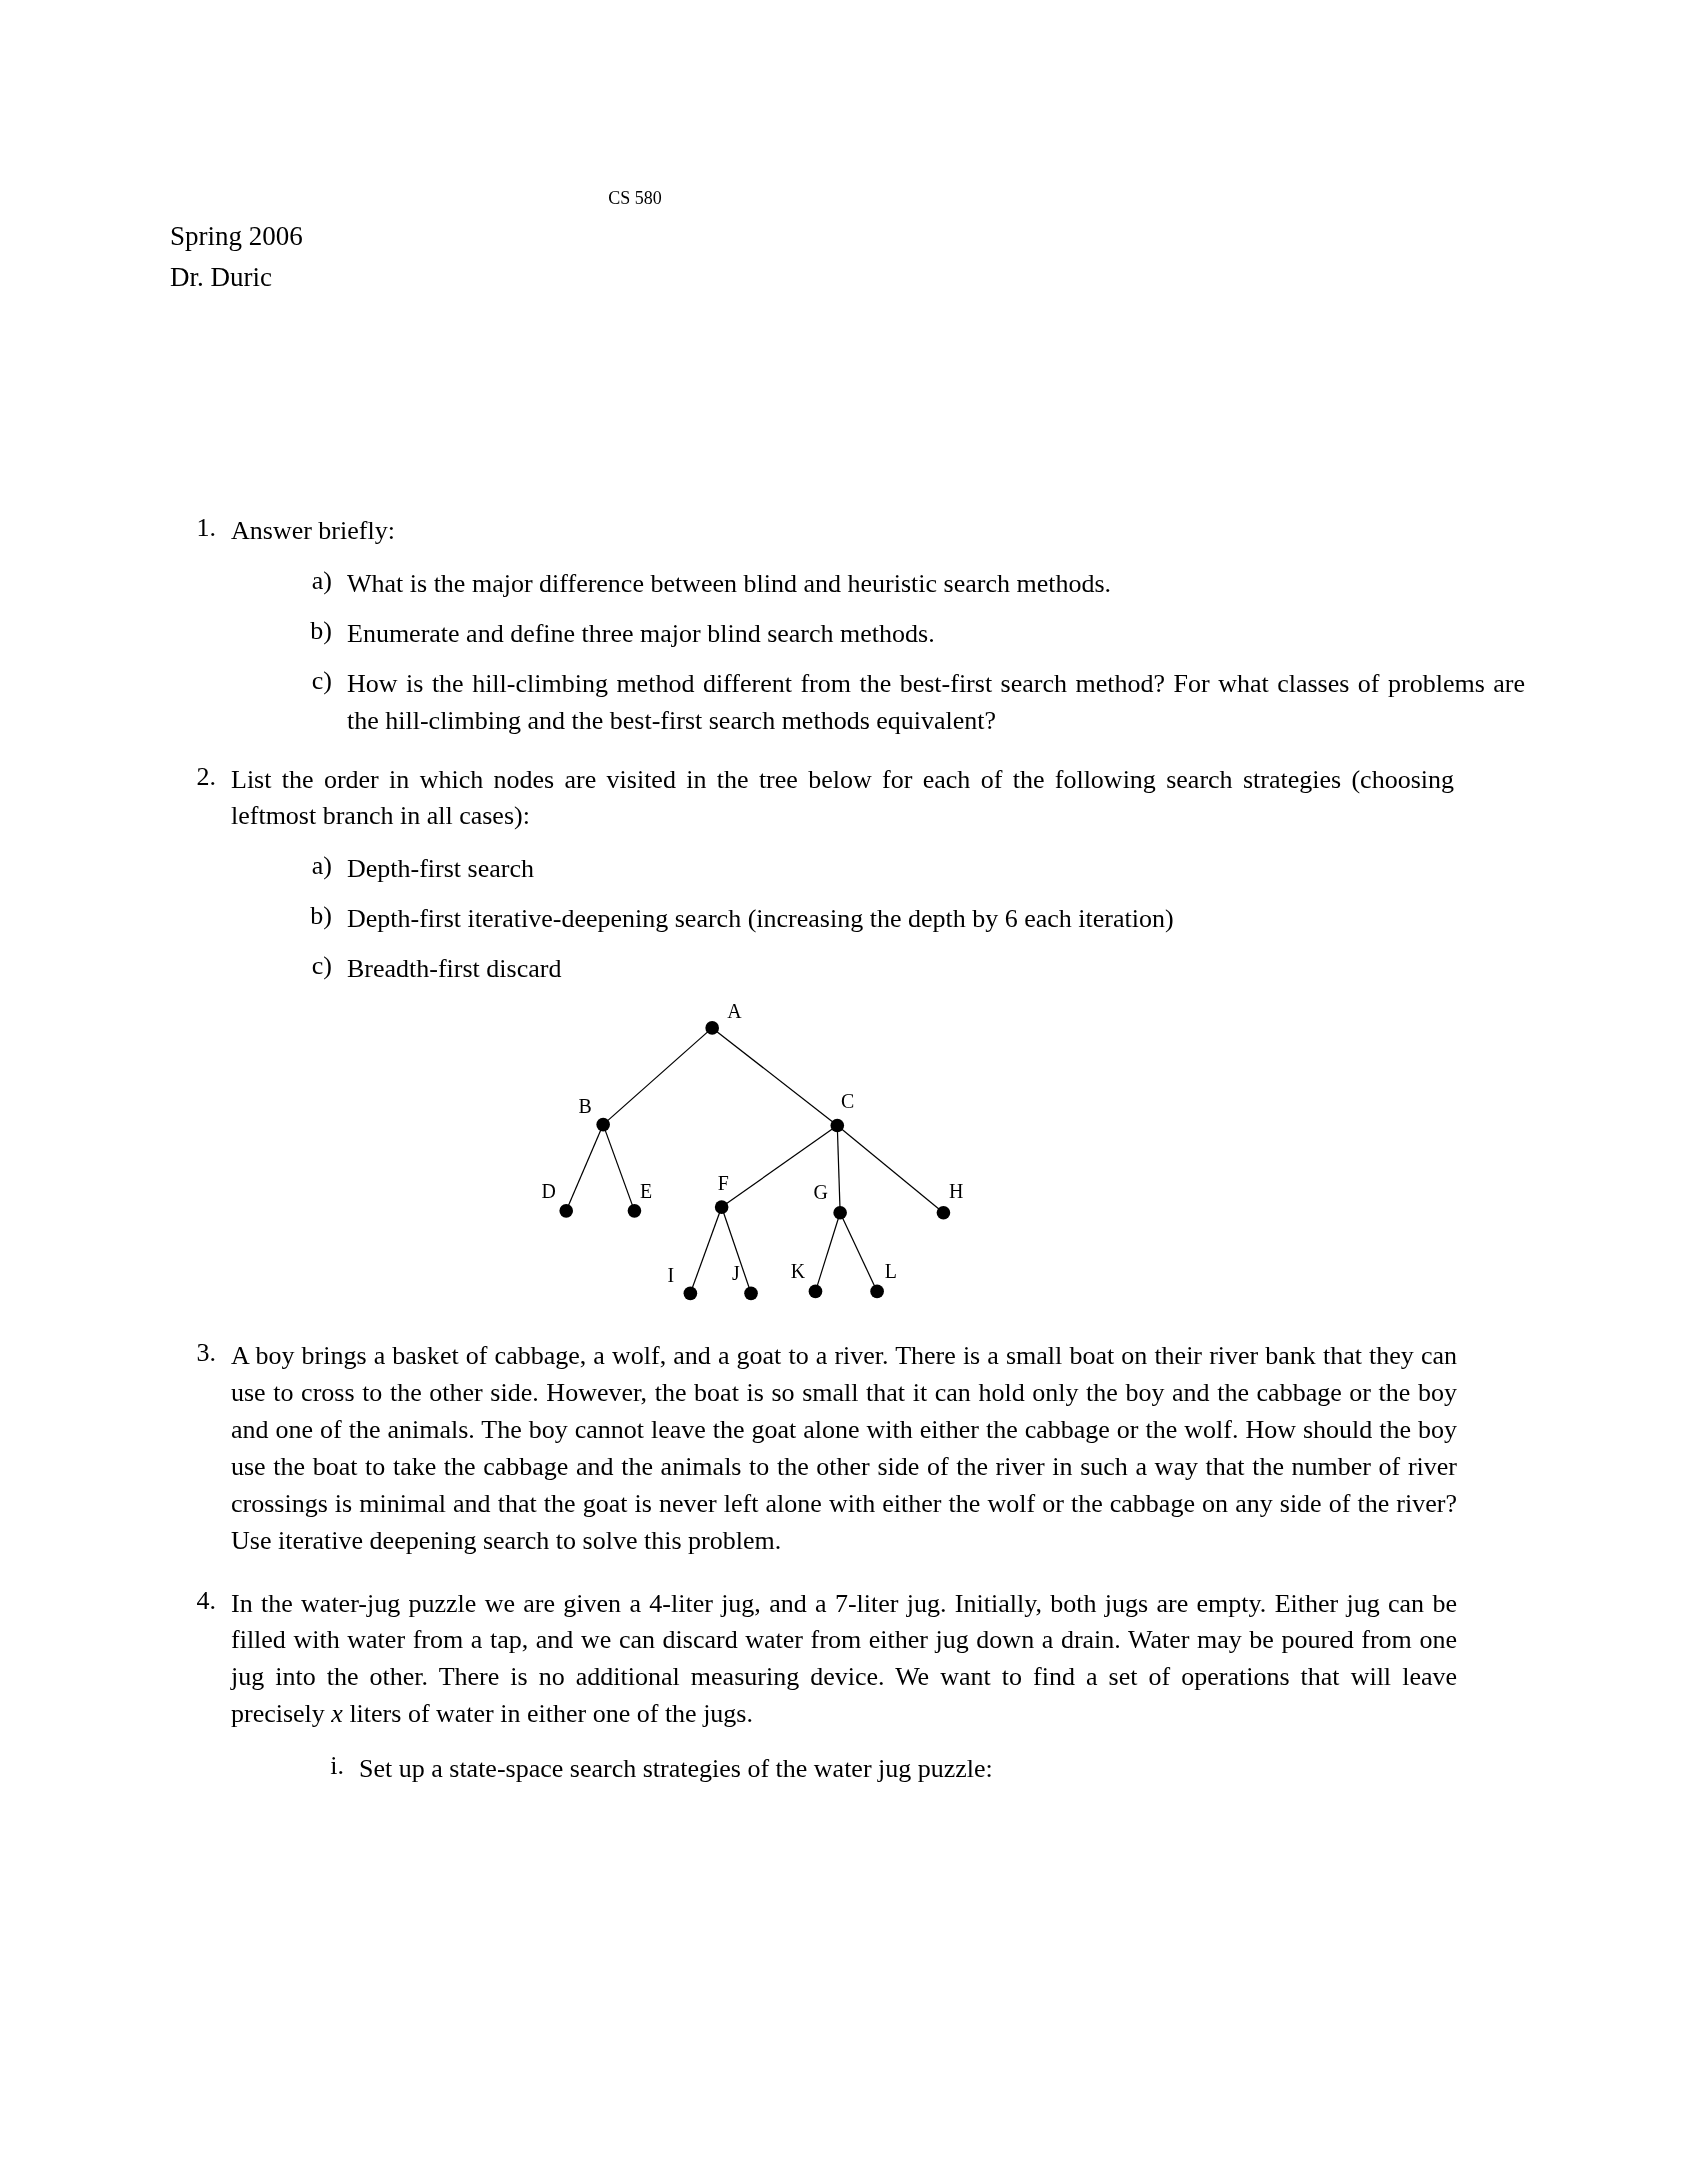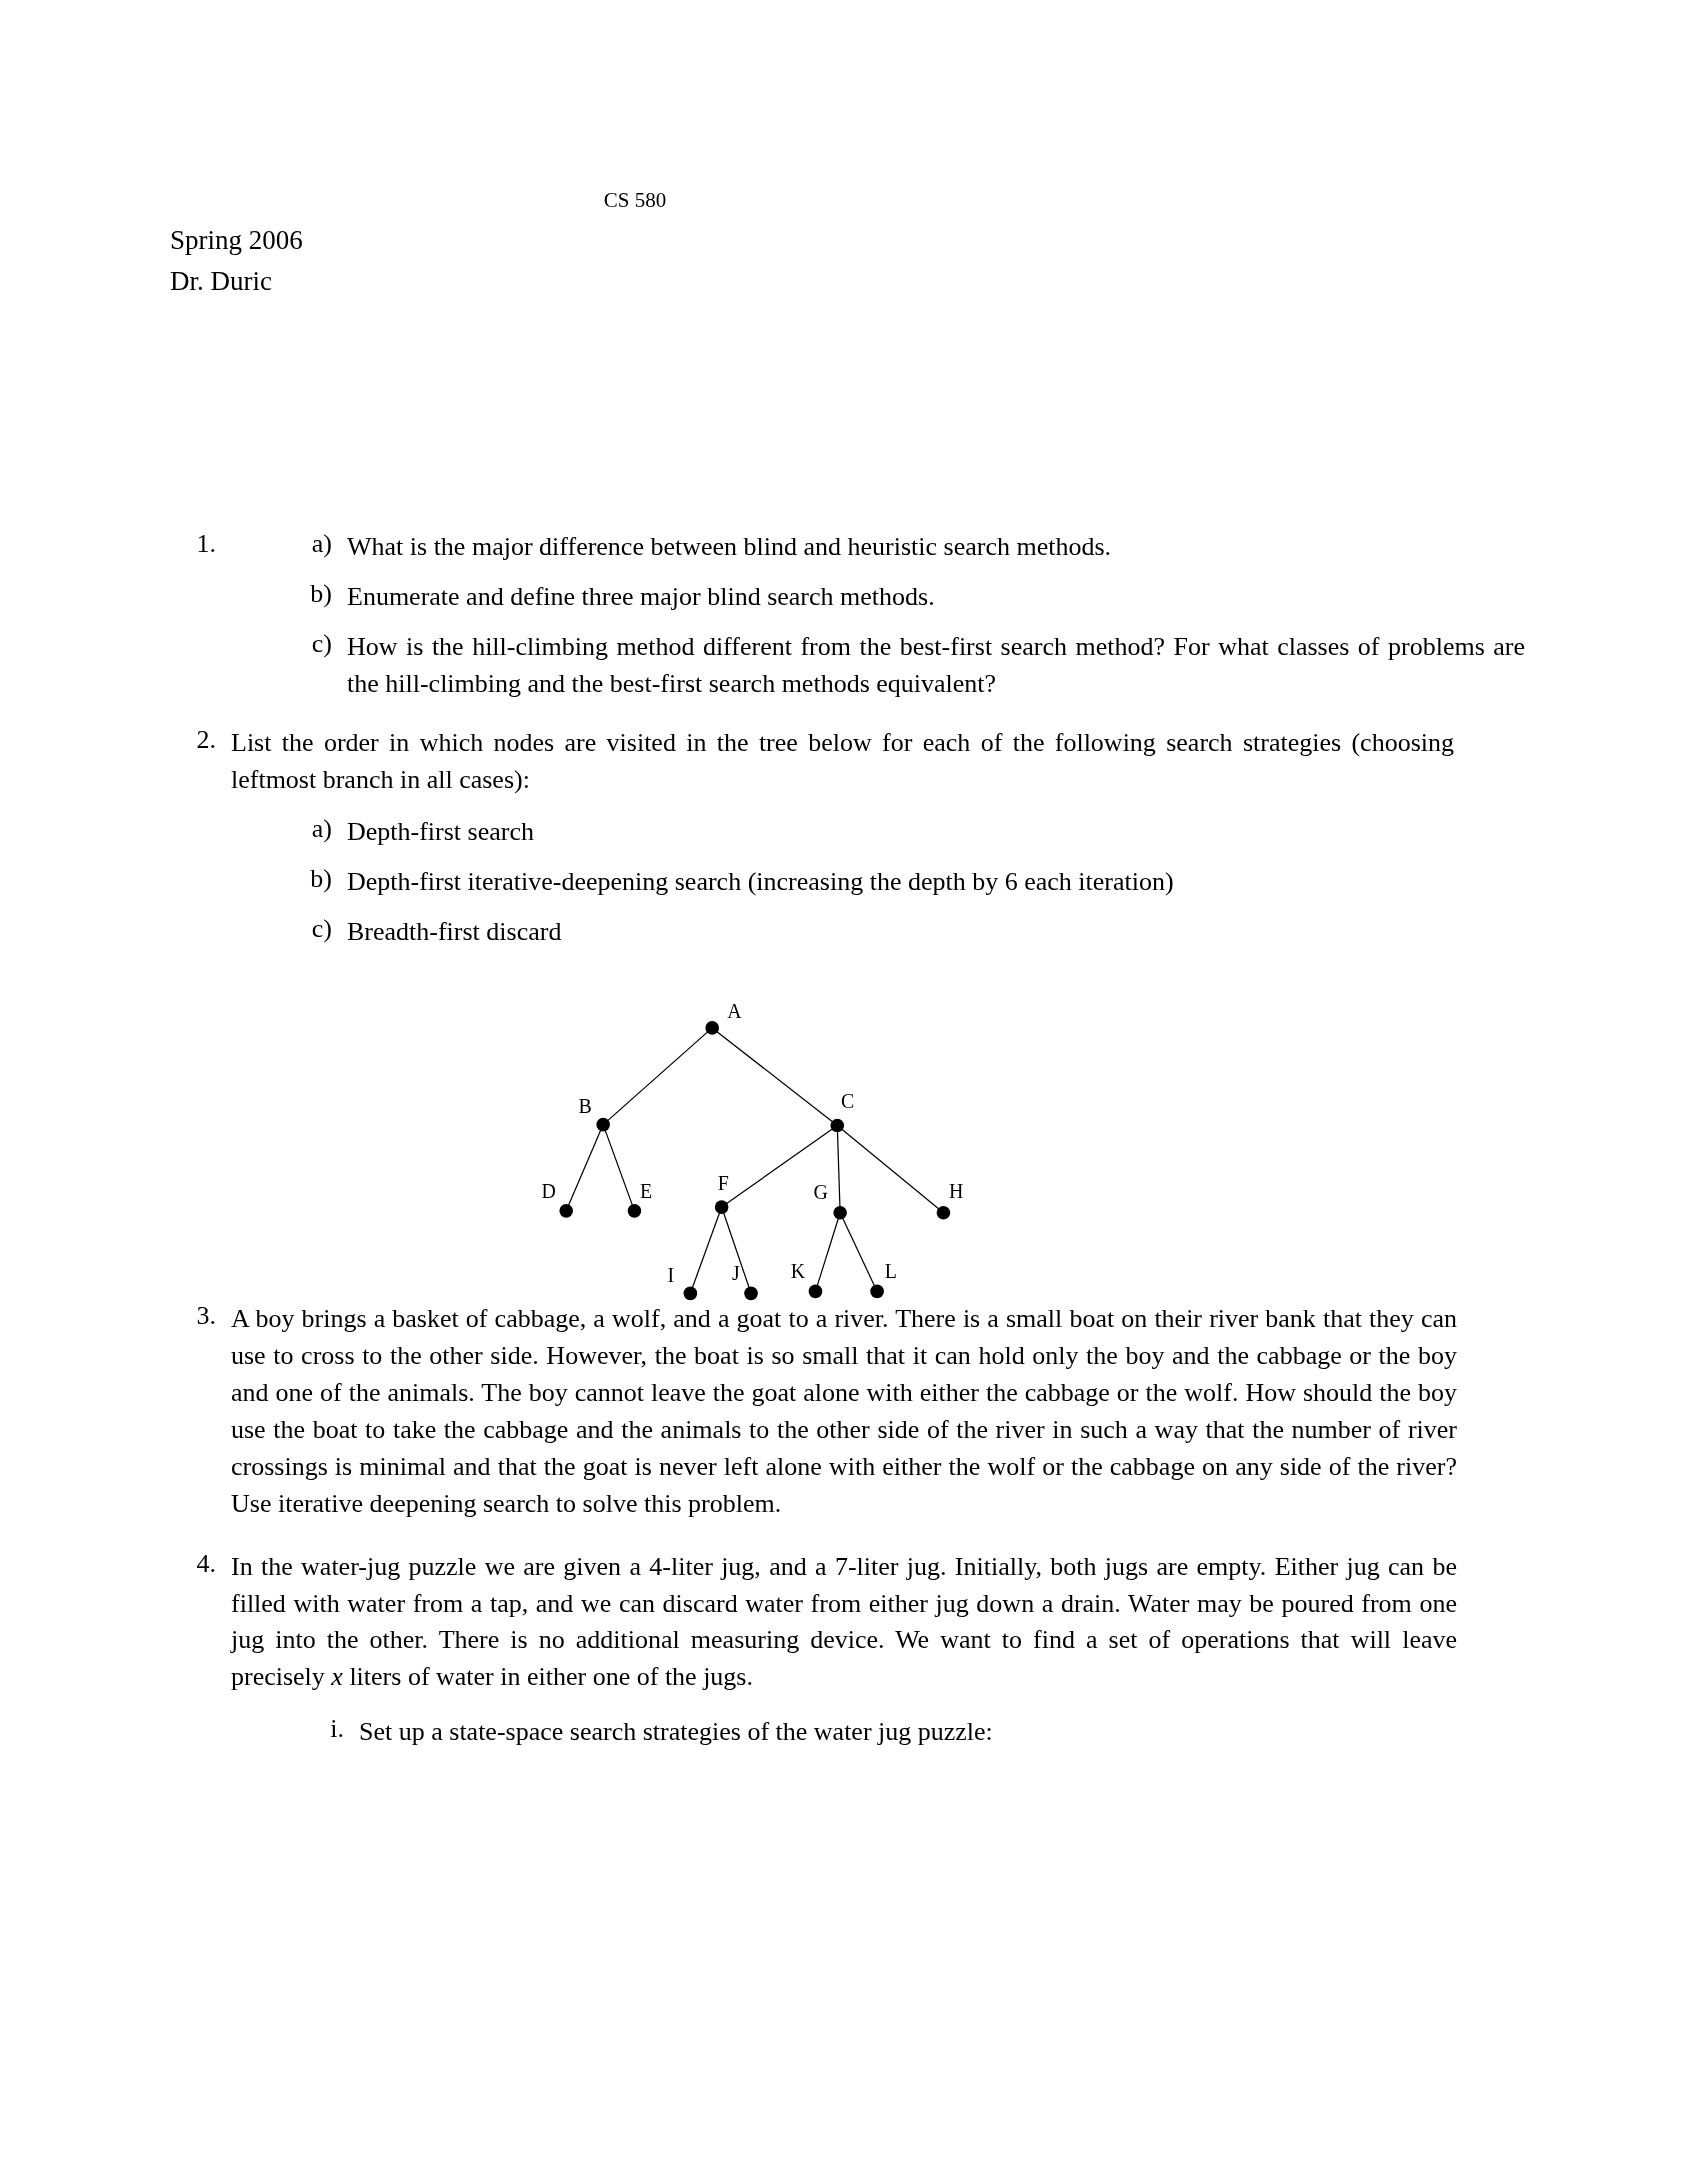--- a/index.html
+++ b/index.html
@@ -26,21 +26,21 @@
   
   .header-block {
     position: absolute;
     left: 170px;
     top: 188px;
     width: 1346px;
   }
   .course-line {
     width: 100%;
     text-align: center;
-    font-size: 21px;
+    font-size: 18px;
   }
   .course-inner {
     display: inline-block;
     margin-left: -416px;
   }
   .instructor-line {
     font-size: 27px;
     line-height: 1.30;
     margin-top: 10px;
   }
@@ -152,20 +152,21 @@
     </div>
     <div class="instructor-line">Spring 2006</div>
     <div class="instructor-line" style="margin-top:6px">Dr. Duric</div>
   </div>
 
 
   <div class="content">
 
     <div class="qitem">
       <div class="qnum">1.</div>
+      <div class="qtext nojust">Answer briefly:</div>
       <div class="sublist">
         <div class="subitem">
           <div class="sublabel">a)</div>
           <div class="subtext nojust">What is the major difference between blind and heuristic search methods.</div>
         </div>
         <div class="subitem">
           <div class="sublabel">b)</div>
           <div class="subtext nojust">Enumerate and define three major blind search methods.</div>
         </div>
         <div class="subitem">

